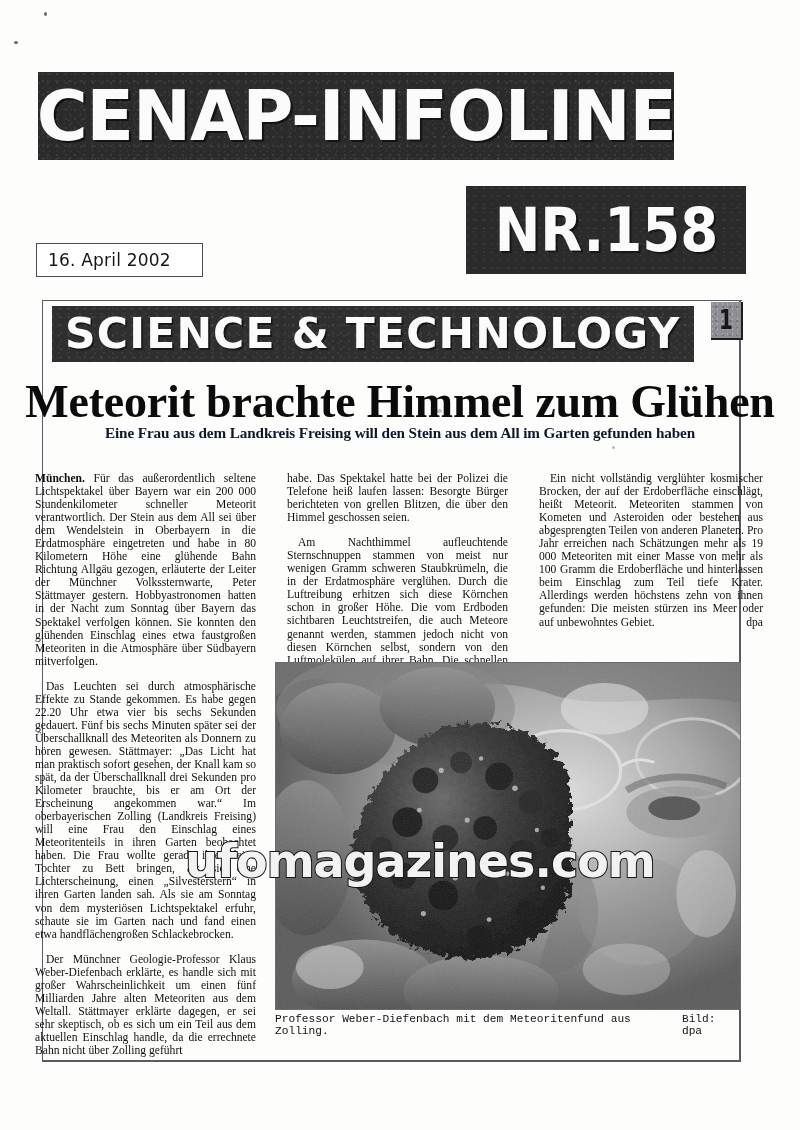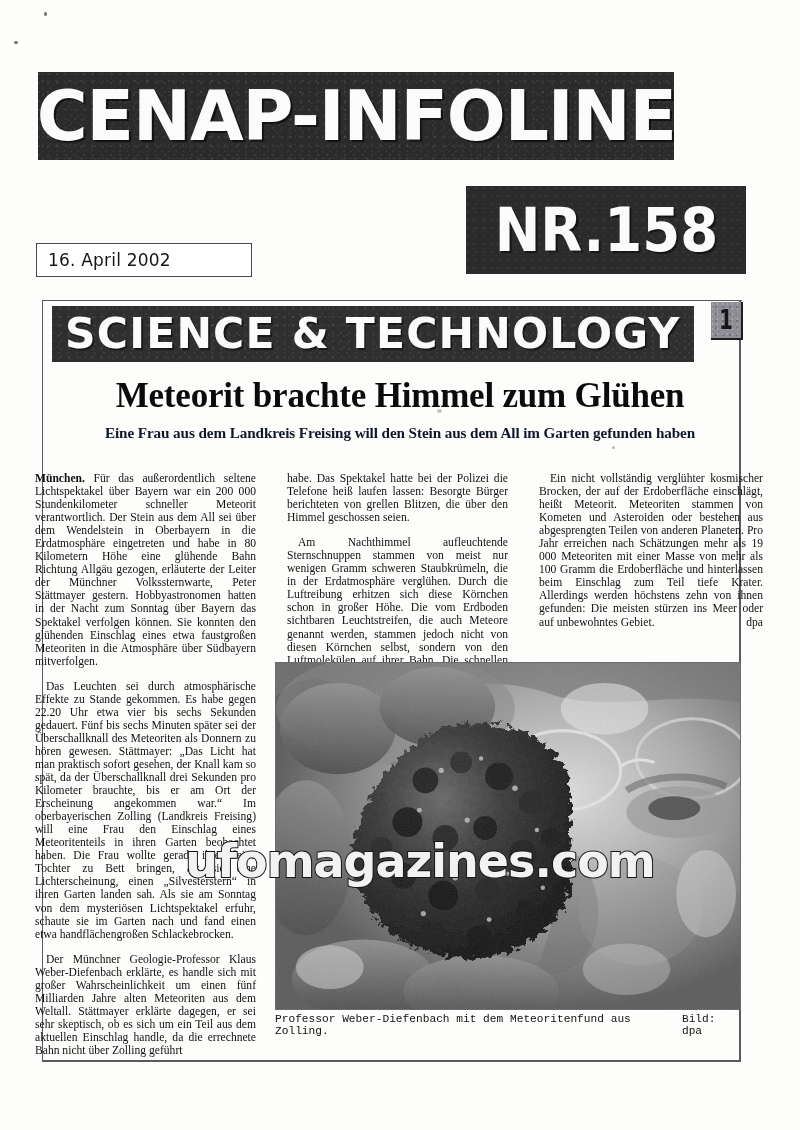--- a/index.html
+++ b/index.html
@@ -56,21 +56,21 @@
     color: #fbfbfb;
     transform: scaleX(1.12) scaleY(1.12);
     white-space: nowrap;
     text-shadow: 2px 2px 0 rgba(0,0,0,.55);
   }
   
   .date-box {
     position: absolute;
     left: 36px;
     top: 243px;
-    width: 216px;
+    width: 167px;
     height: 34px;
     border: 1.5px solid #4a4a52;
     background: #ffffff;
     display: flex;
     align-items: center;
     box-sizing: border-box;
     padding-left: 11px;
   }
   .date-text {
     font-family: "DejaVu Sans", sans-serif;
@@ -192,21 +192,21 @@
   }
   
   .headline {
     position: absolute;
     left: 24px;
     top: 377px;
     width: 752px;
     text-align: center;
     font-family: "Liberation Serif", serif;
     font-weight: 700;
-    font-size: 35px;
+    font-size: 46px;
     line-height: 1.08;
     color: #0b0b0b;
     letter-spacing: -.2px;
   }
   .subheadline {
     position: absolute;
     left: 24px;
     top: 424px;
     width: 752px;
     text-align: center;

